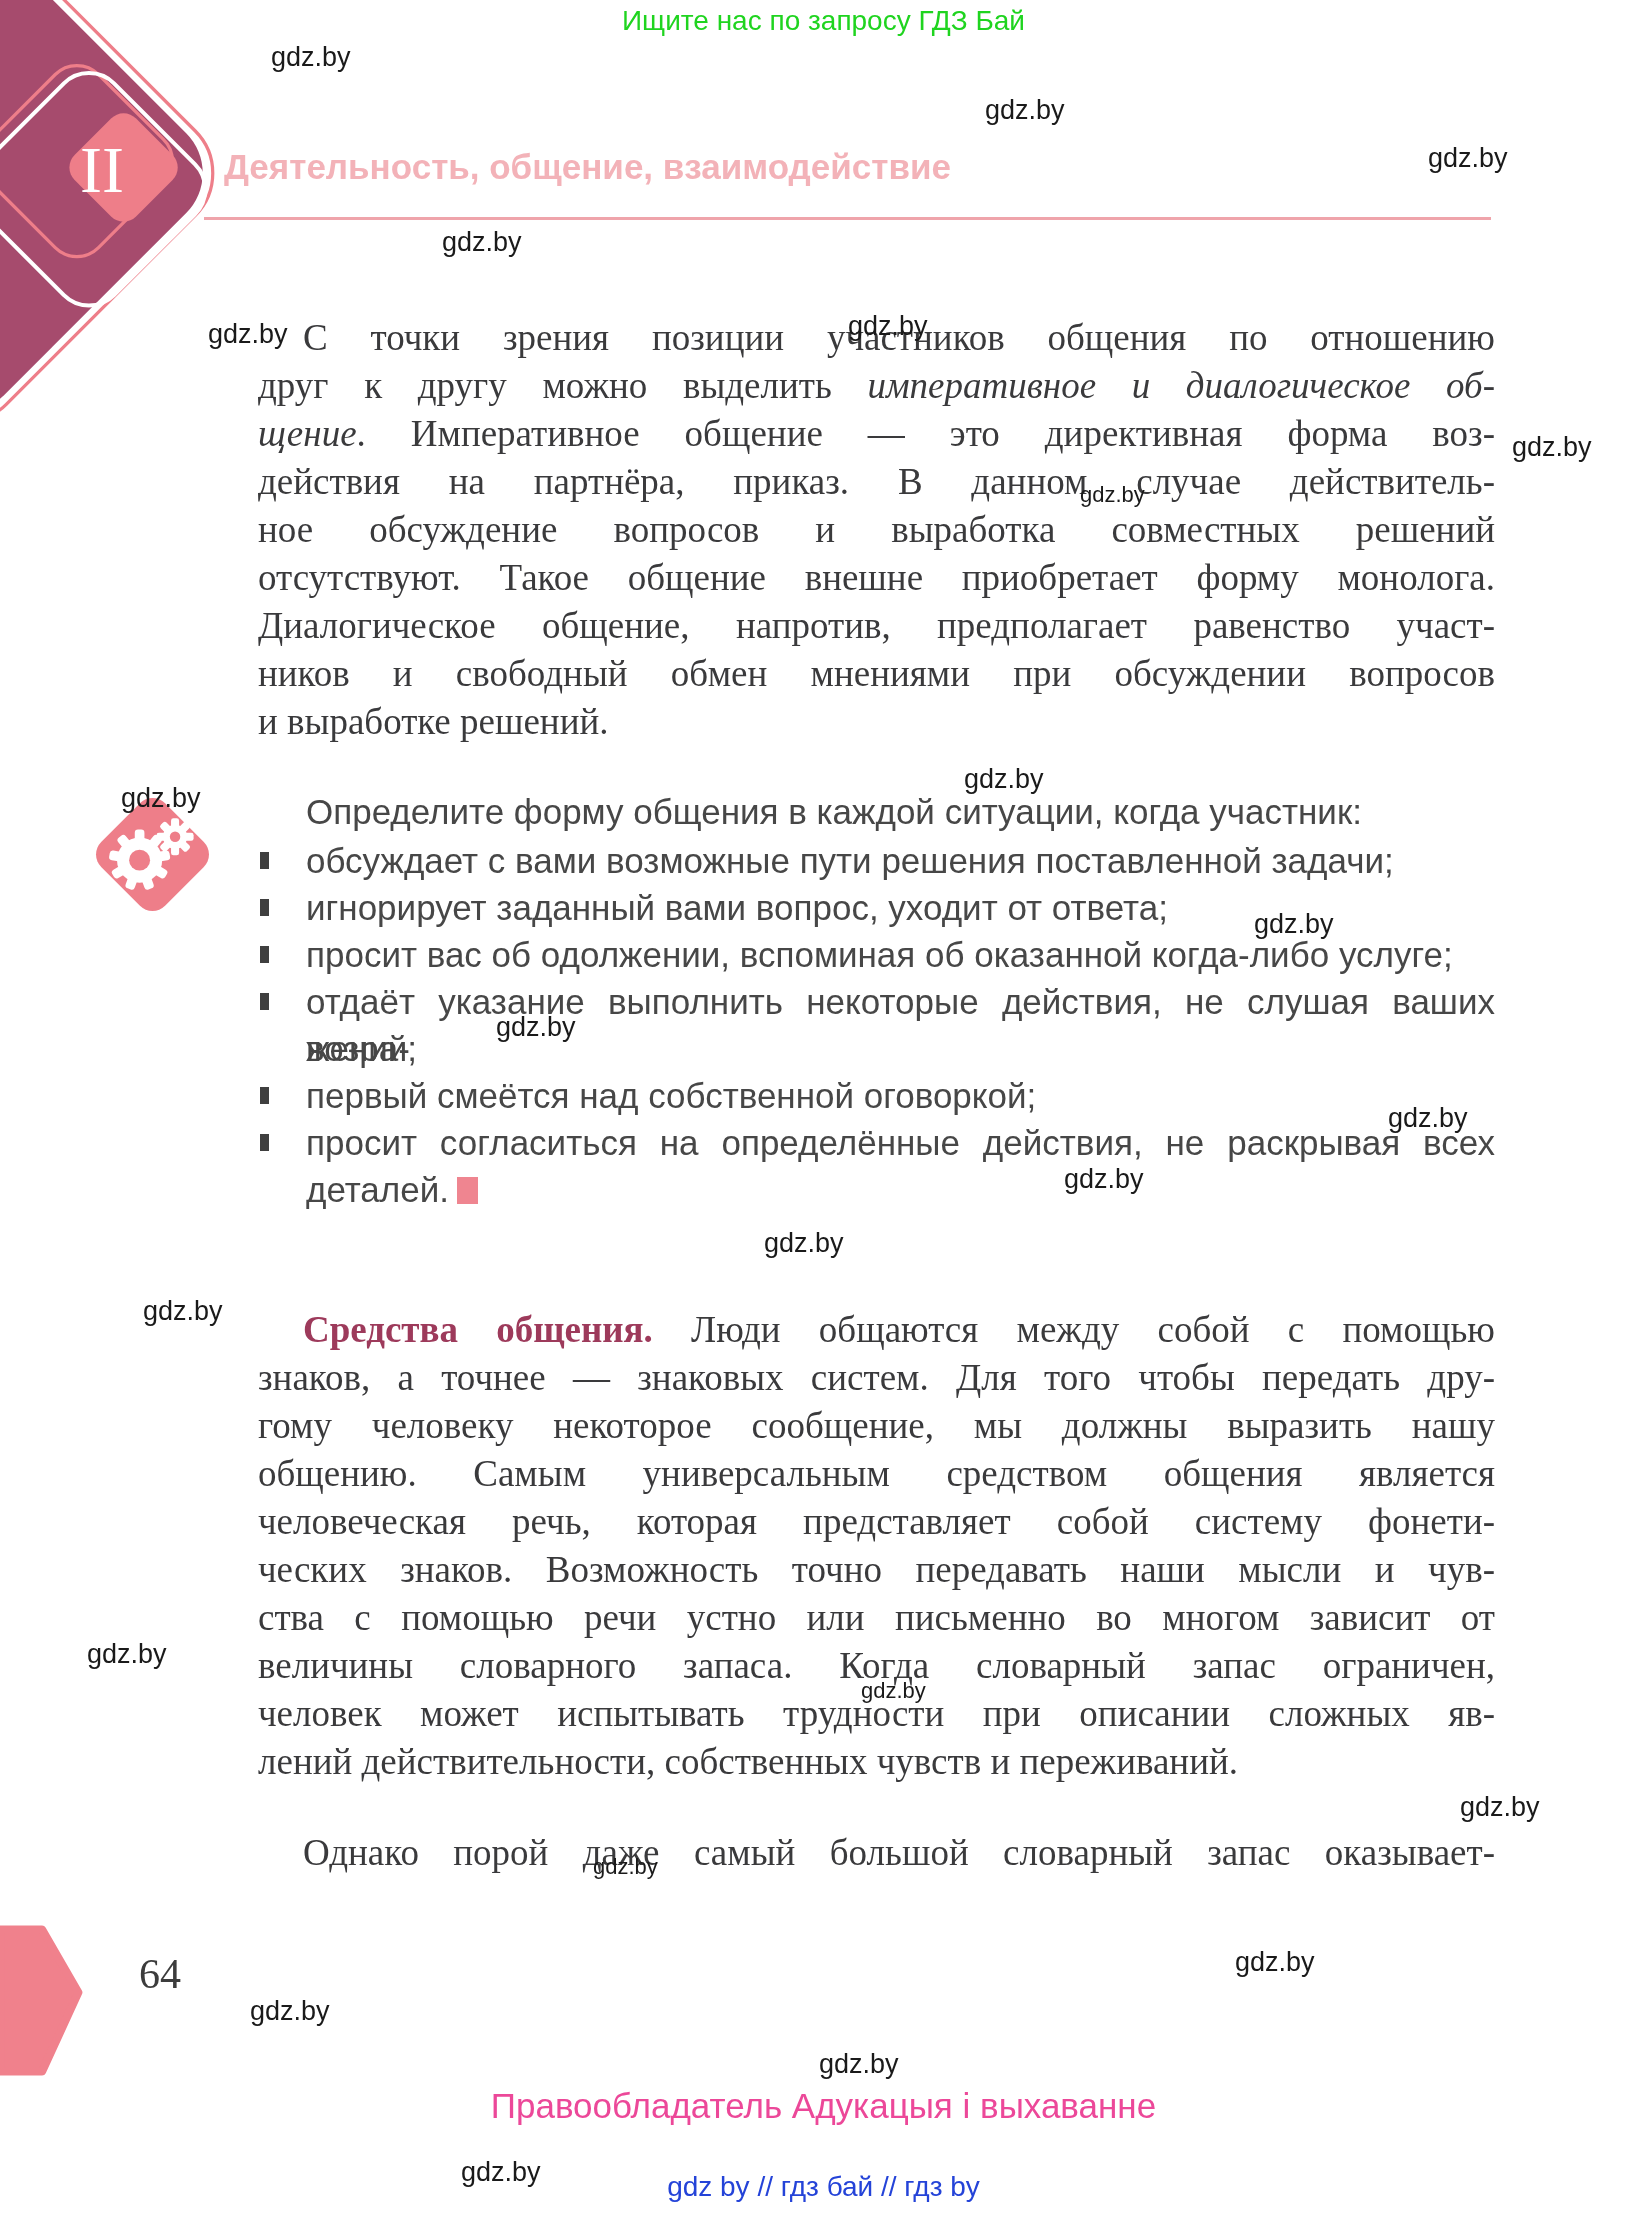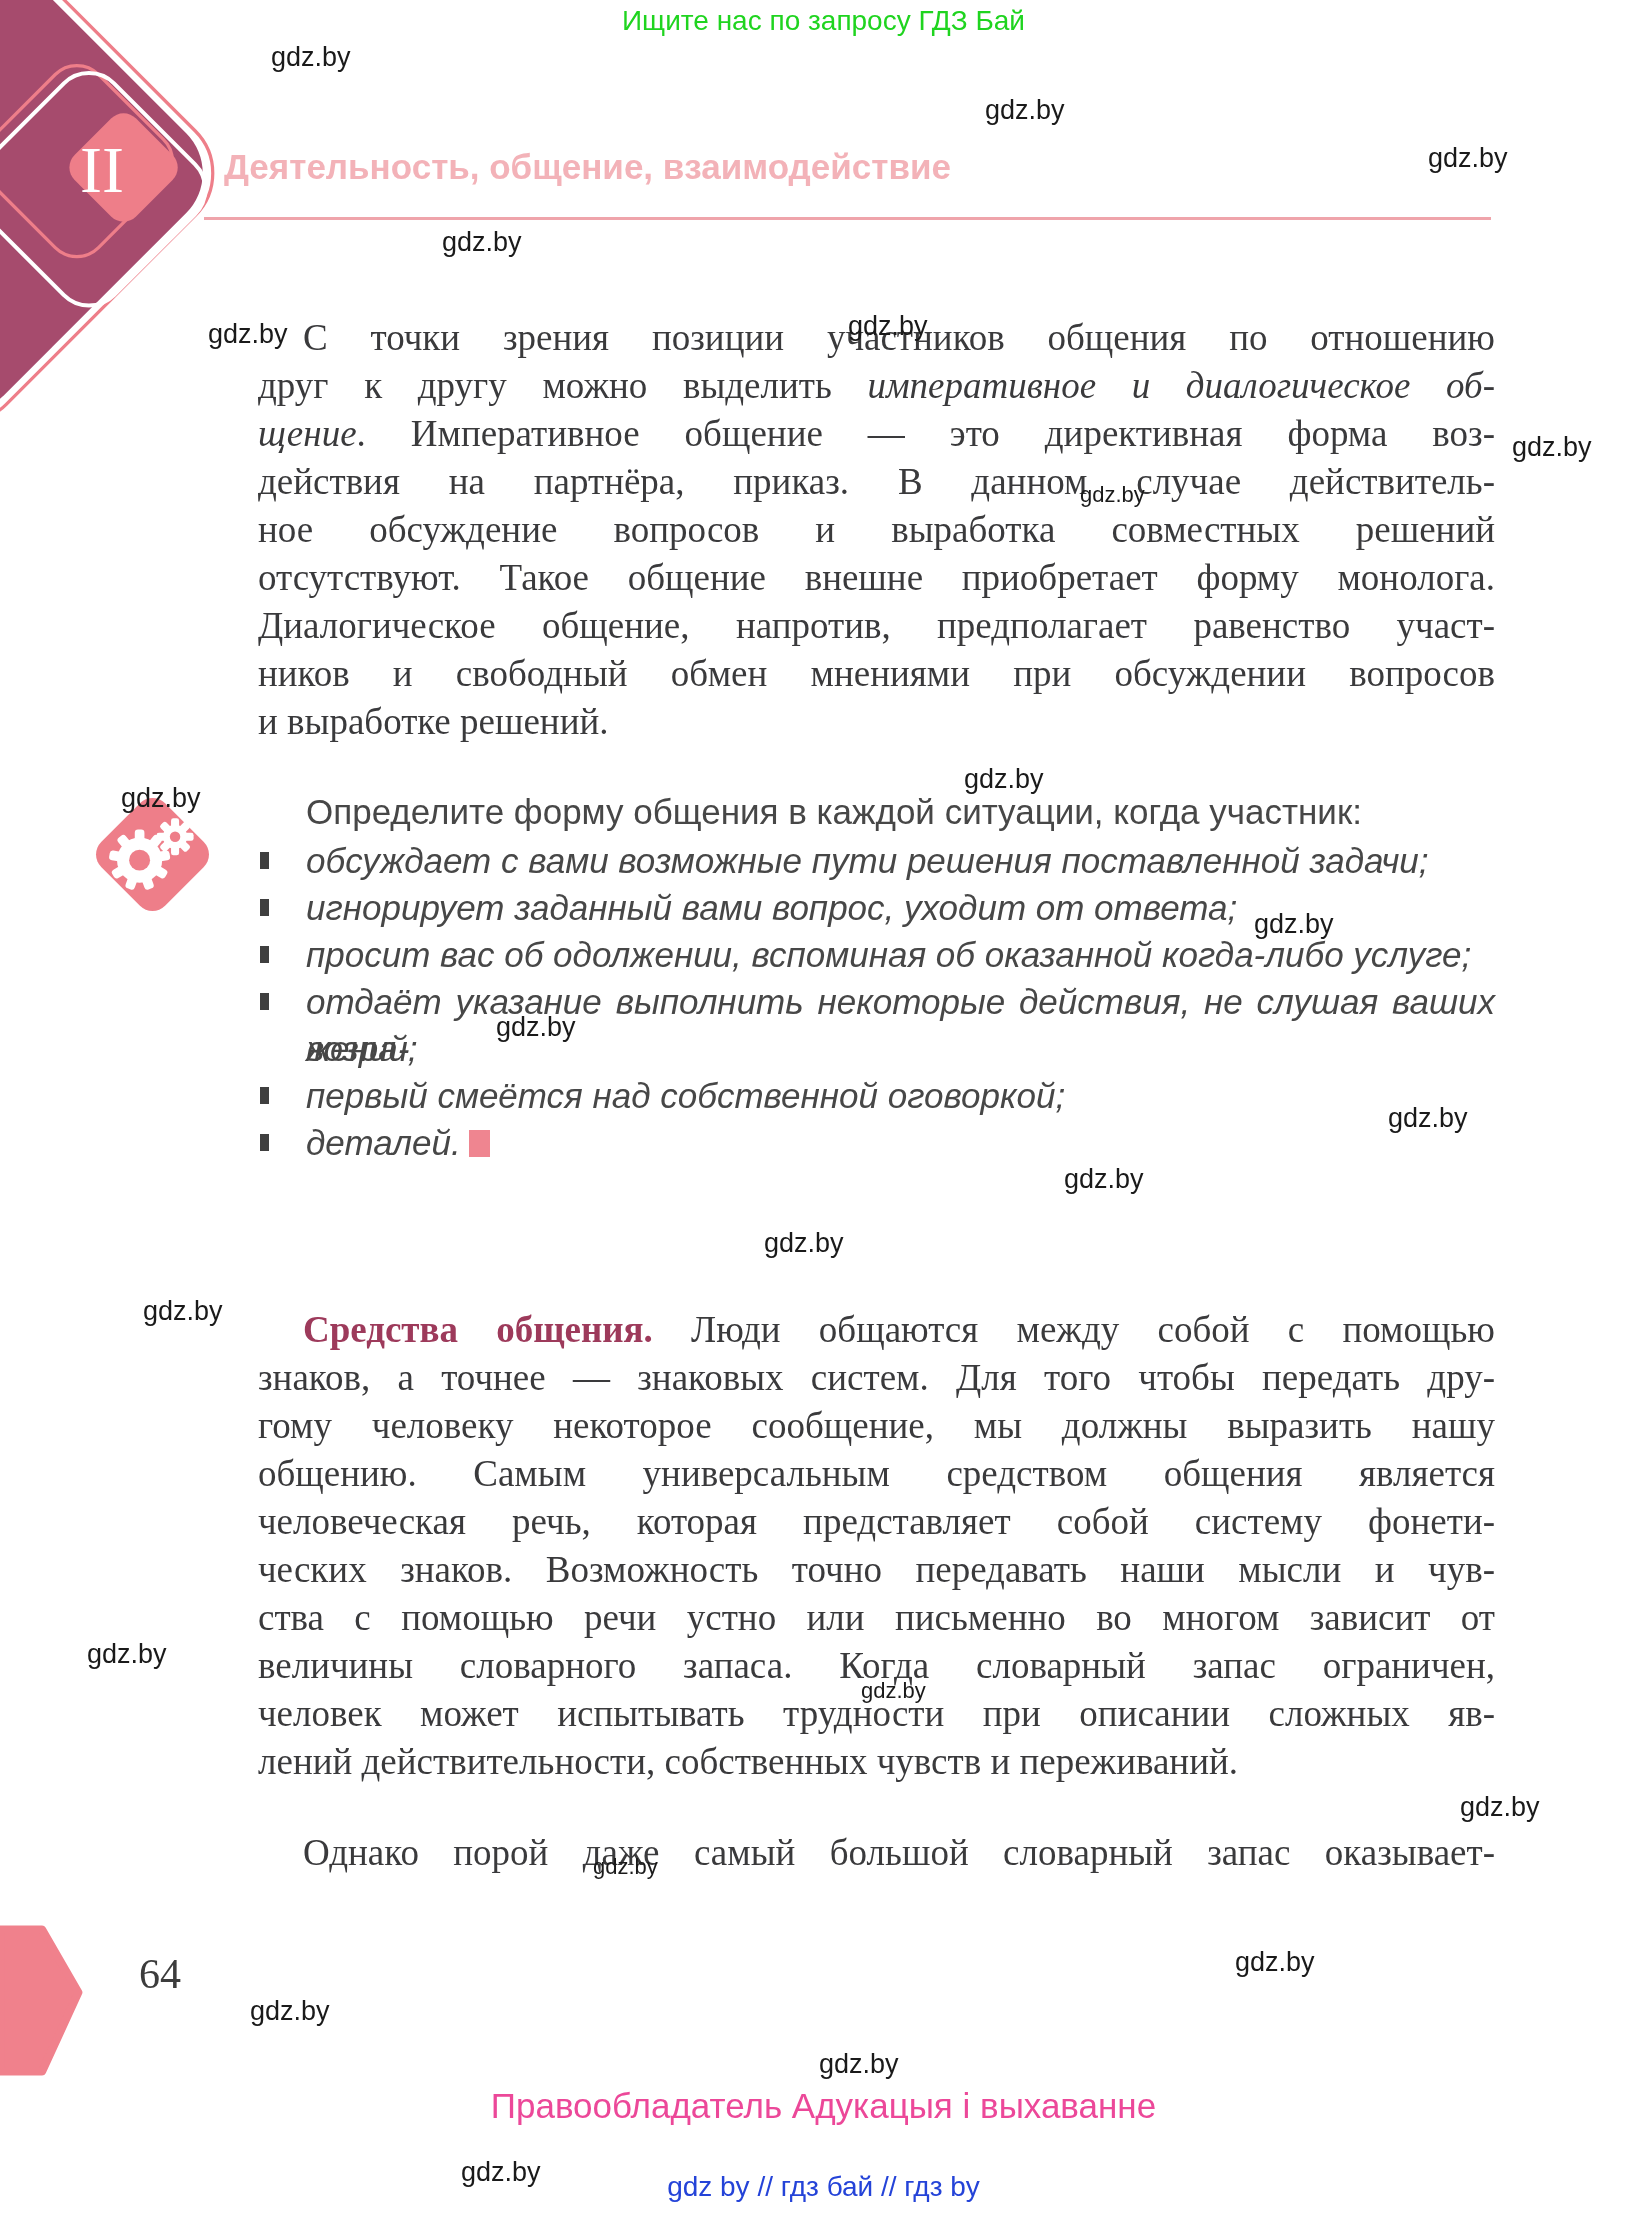--- a/index.html
+++ b/index.html
@@ -40,21 +40,21 @@
       margin-left:8px;vertical-align:-2.4px;}
 
   
   .task-intro{position:absolute;left:306px;width:1189px;z-index:2;
       font-family:"Liberation Sans",sans-serif;font-size:35px;color:#474747;
       height:47px;line-height:47px;white-space:nowrap;}
   .bullets{position:absolute;left:258px;width:1237px;z-index:2;}
   .bullet{position:relative;padding-left:48px;}
   .mark{position:absolute;left:1.6px;top:15.3px;width:9.7px;height:17px;background:#3f3f3f;}
   .bline{font-family:"Liberation Sans",sans-serif;font-size:35px;color:#474747;
-      height:47px;line-height:47px;text-align:justify;text-align-last:justify;font-style:italic;}
+      height:47px;line-height:47px;text-align:justify;text-align-last:justify;}
   .bline.last{text-align-last:left;}
 
   
   .gear-svg{position:absolute;left:84px;top:786px;z-index:1;}
 
   
   .pagenum{position:absolute;left:139px;top:1950px;font-size:42px;color:#3c3c3c;
       font-family:"Liberation Serif",serif;z-index:2;}
   .page-arrow{position:absolute;left:0;top:1923px;z-index:1;}
   .footer{position:absolute;top:2086px;left:0;right:0;text-align:center;
@@ -144,20 +144,21 @@
         <span class="mark"></span>
         <div class="bline"><span>отдаёт указание выполнить некоторые действия, не слушая ваших возра-</span></div>
         <div class="bline last"><span>жений;</span></div>
       </div>
       <div class="bullet">
         <span class="mark"></span>
         <div class="bline last"><span>первый смеётся над собственной оговоркой;</span></div>
       </div>
       <div class="bullet">
         <span class="mark"></span>
+        <div class="bline"><span>просит согласиться на определённые действия, не раскрывая всех</span></div>
         <div class="bline last"><span>деталей.</span><span class="sq"></span></div>
       </div>
     </div>
 
   <div class="col" style="top:1306px">
       <div class="line ind"><span class="red">Средства общения.</span><span> Люди общаются между собой с помощью</span></div>
       <div class="line"><span>знаков, а точнее — знаковых систем. Для того чтобы передать дру-</span></div>
       <div class="line"><span>гому человеку некоторое сообщение, мы должны выразить нашу</span></div>
       <div class="line"><span>общению. Самым универсальным средством общения является</span></div>
       <div class="line"><span>человеческая речь, которая представляет собой систему фонети-</span></div>

